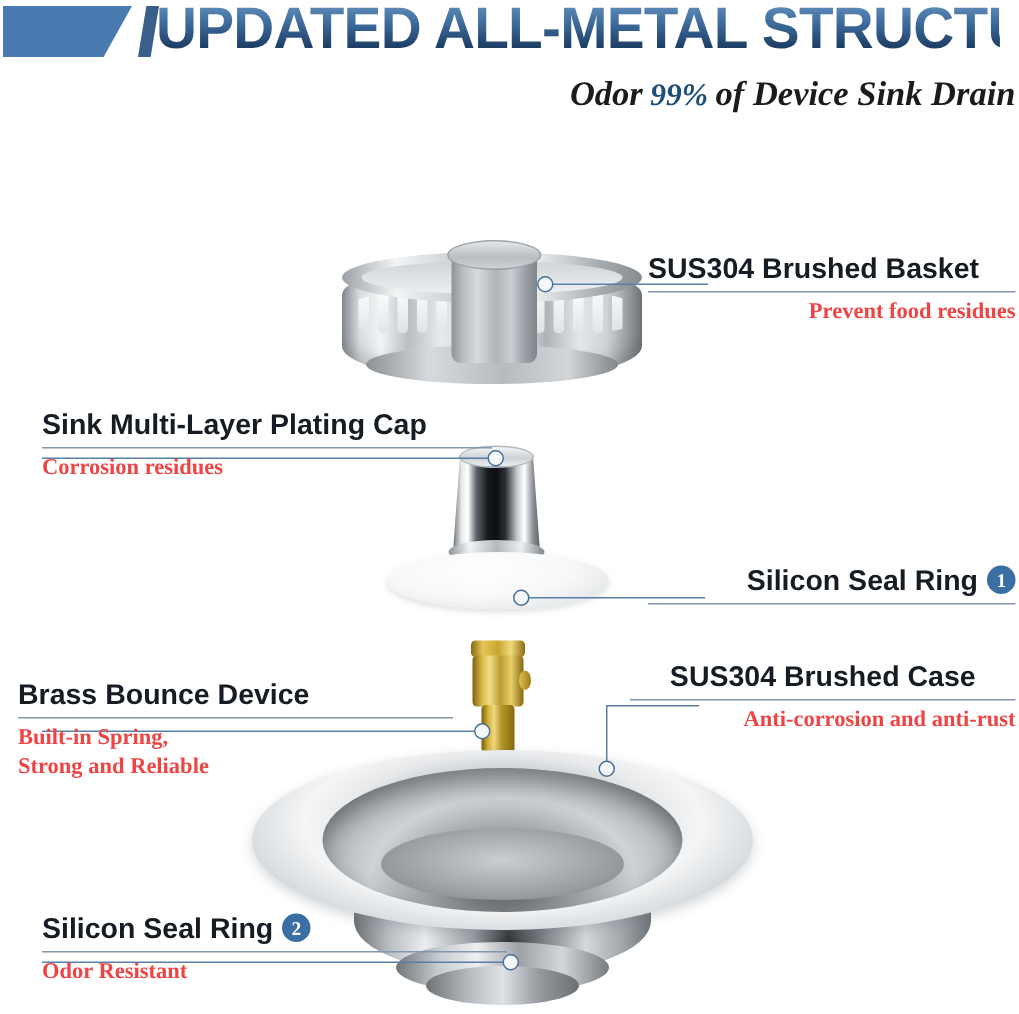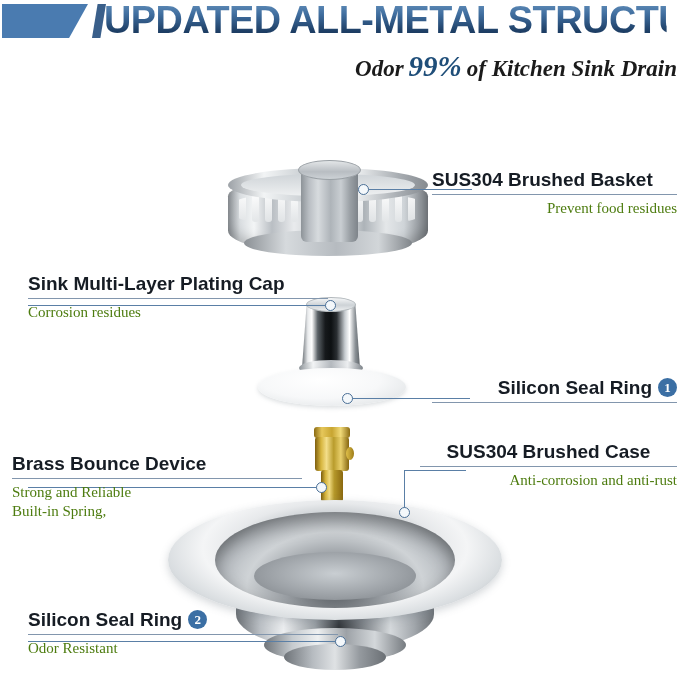--- a/index.html
+++ b/index.html
@@ -28,32 +28,32 @@
     -webkit-background-clip:text;background-clip:text;
     -webkit-text-fill-color:transparent;color:transparent;
     transform:scaleX(0.97);transform-origin:left center;
   }
   .hdr-sub{
     position:absolute;right:2px;top:50px;
     font-family:"Liberation Serif", serif;
     font-style:italic;font-weight:bold;
     font-size:23px;color:#1b1b1b;white-space:nowrap;
   }
-  .hdr-sub .pct{color:#1f4e79;font-size:29px;padding:0 5px;}
+  .hdr-sub .pct{color:#1f4e79;font-size:21px;padding:0 5px;}
 
   
   .callout{position:absolute;}
   .callout .title{
     font-size:19px;font-weight:bold;color:#161c24;white-space:nowrap;
     font-family:"Liberation Sans", sans-serif;line-height:23px;
   }
   .callout .rule{height:1px;background:#8296ad;margin-top:3px;margin-bottom:4px;}
   .callout .desc{
-    font-family:"Liberation Serif", serif;font-weight:normal;
-    font-size:15px;color:#4d7c0f;line-height:19px;white-space:nowrap;
+    font-family:"Liberation Serif", serif;font-weight:bold;
+    font-size:15px;color:#ef4444;line-height:19px;white-space:nowrap;
   }
   .callout.right .desc{text-align:right;}
   .badge{
     display:inline-block;width:19px;height:19px;border-radius:50%;
     background:#3b6fa4;color:#fff;font-size:13px;font-weight:bold;
     text-align:center;line-height:19px;vertical-align:2px;margin-left:6px;
     font-family:"Liberation Serif", serif;
   }
 
   
@@ -152,21 +152,21 @@
 </style>
 </head>
 <body>
 
 <div id="stage">
 
   <div class="hdr-logo"></div>
   <div class="hdr-stripe"></div>
   <div class="hdr-title">UPDATED ALL-METAL STRUCTURE</div>
   <div class="hdr-sub">
-    <span>Odor</span><span class="pct">99%</span><span>of Kitchen Sink Drain</span>
+    <span>Odor</span><span class="pct">99%</span><span>of Device Sink Drain</span>
   </div>
 
   <div class="part" id="basket">
     <div class="basket-body"></div>
     <div class="basket-slots">
       <div class="slot" style="left:3px"></div>
         <div class="slot" style="left:16px"></div>
       <div class="slot" style="left:29px"></div>
         <div class="slot" style="left:42px"></div>
       <div class="slot" style="left:55px"></div>
@@ -248,22 +248,22 @@
   <div class="callout right" style="left:432px;top:376px;width:245px;">
     <div class="title" style="text-align:right;">
       <span>Silicon Seal Ring</span><span class="badge">1</span>
     </div>
     <div class="rule"></div>
   </div>
 
   <div class="callout left" style="left:12px;top:452px;width:290px;">
     <div class="title">Brass Bounce Device</div>
     <div class="rule"></div>
+    <div class="desc">Built-in Spring,</div>
     <div class="desc">Strong and Reliable</div>
-    <div class="desc">Built-in Spring,</div>
   </div>
 
   <div class="callout right" style="left:420px;top:440px;width:257px;">
     <div class="title" style="text-align:center;">SUS304 Brushed Case</div>
     <div class="rule"></div>
     <div class="desc">Anti-corrosion and anti-rust</div>
   </div>
 
   <div class="callout left" style="left:28px;top:608px;width:310px;">
     <div class="title">

